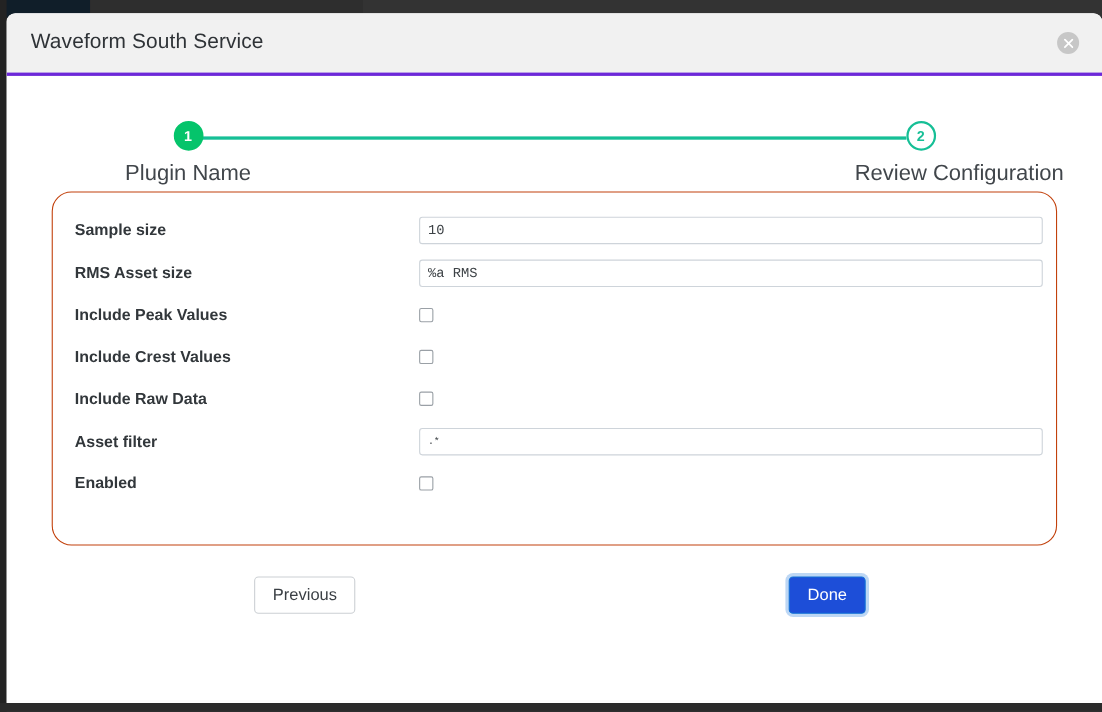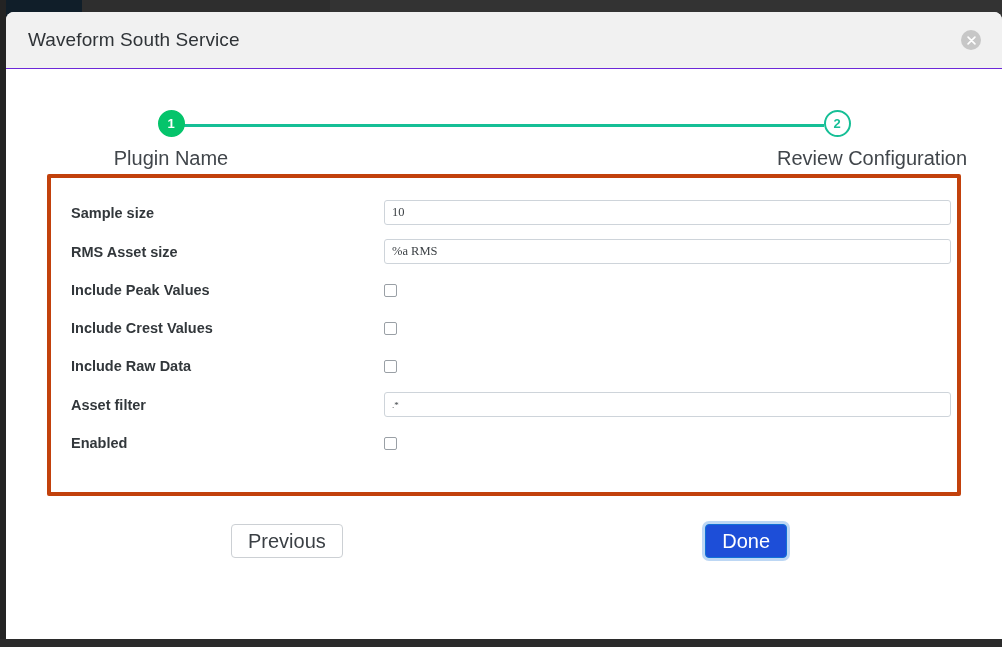--- a/index.html
+++ b/index.html
@@ -45,21 +45,21 @@
     width: 996px; height: 627px;
     background: #ffffff;
     border-top-left-radius: 8px;
     border-top-right-radius: 8px;
     overflow: hidden;
   }
   .modal-header {
     position: relative;
     height: 57px;
     background: #f1f1f1;
-    border-bottom: 1px solid #6d28d9;
+    border-bottom: 3px solid #6d28d9;
     display: flex;
     align-items: center;
     padding: 0 22px;
   }
   .modal-title {
     font-size: 19px;
     color: #2f3337;
     font-weight: 400;
     letter-spacing: 0.1px;
   }
@@ -130,22 +130,22 @@
   .step-label {
     margin-top: 10px;
     font-size: 20px;
     color: #41464b;
     white-space: nowrap;
   }
 
   
   .form-card {
     margin: 34px 41px 0 41px;
-    border: 4px solid #c2410c;
-    border-radius: 2px;
+    border: 1px solid #c2410c;
+    border-radius: 18px;
     background: #fff;
     padding: 22px 20px 26px 20px;
     height: 322px;
   }
   .form-row {
     display: flex;
     align-items: center;
     min-height: 24px;
     margin-bottom: 14px;
   }
@@ -158,21 +158,21 @@
     color: #32373b;
     padding-left: 0px;
   }
   .form-control { flex: 1 1 auto; }
   .text-input {
     width: 567px;
     height: 25px;
     border: 1px solid #ced4da;
     border-radius: 3px;
     background: #fff;
-    font-family: Liberation Serif, serif;
+    font-family: Liberation Mono, monospace;
     font-size: 12.5px;
     color: #3d4246;
     padding: 0 7px;
     outline: none;
   }
   .text-input.tiny { font-size: 9px; }
   .checkbox {
     width: 13px; height: 13px;
     border: 1px solid #9aa0a6;
     border-radius: 2px;
@@ -183,21 +183,21 @@
   }
 
   
   .footer {
     margin: 28px 41px 0 41px;
     position: relative;
     height: 40px;
   }
   .btn {
     font-family: "Liberation Sans", sans-serif;
-    font-size: 20px;
+    font-size: 15px;
     border-radius: 4px;
     cursor: pointer;
     padding: 0 16px;
     height: 34px;
     line-height: 32px;
   }
   .btn-previous {
     position: absolute;
     left: 184px;
     background: #ffffff;

